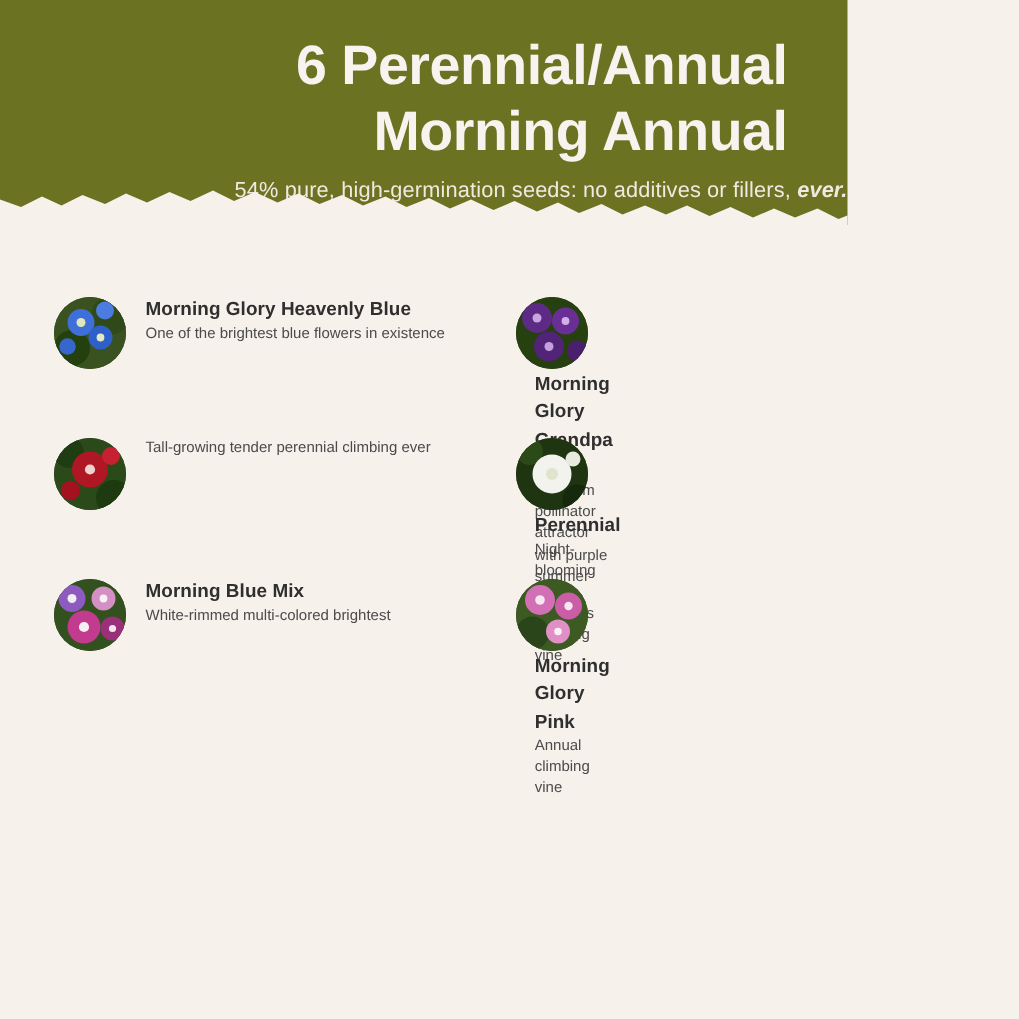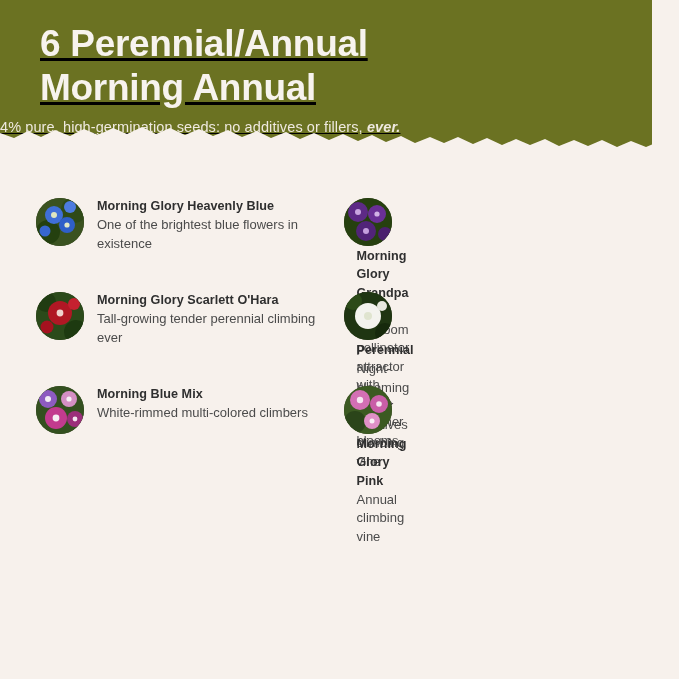--- a/index.html
+++ b/index.html
@@ -11,28 +11,27 @@
     height: 679px;
     background: #f7f1ec;
     font-family: "Liberation Sans", sans-serif;
     overflow: hidden;
     position: relative;
   }
 
   
   .header {
     position: relative;
-    width: 652px;
+    width: 565px;
     height: 150px;
     background: #6b7222;
     box-sizing: border-box;
     padding-top: 22px;
-    text-align: left;
+    text-align: right;
     overflow: hidden;
-    text-decoration: underline;
   }
   .header-title {
     color: #f7f3ee;
     font-size: 37px;
     font-weight: bold;
     line-height: 1.18;
     letter-spacing: -0.3px;
     margin: 0 40px;
   }
   .header-title .line2 { display: block; }
@@ -94,37 +93,37 @@
     padding-top: 1px;
   }
   .item-title {
     font-size: 12.6px;
     font-weight: bold;
     color: #2f2f2f;
     line-height: 1.45;
     letter-spacing: 0.05px;
   }
   .item-desc {
-    font-size: 13px;
+    font-size: 10px;
     color: #4b4b4b;
     line-height: 1.42;
     margin-top: 1px;
     max-width: 225px;
   }
 </style>
 </head>
 <body>
 
 <div class="header">
   <div class="header-title">
     <span>6 Perennial/Annual</span>
     <span class="line2">Morning Annual</span>
   </div>
   <div class="header-sub">
-    <span>4% pure, high-germination seeds: no additives or fillers, </span><span class="em">ever.</span>
+    <span>54% pure, high-germination seeds: no additives or fillers, </span><span class="em">ever.</span>
   </div>
 
   <svg class="torn" viewBox="0 0 679 26" preserveAspectRatio="none">
     <path d="M0,26 L0,8 L14,13 L28,6 L41,12 L55,5 L70,11 L84,4 L98,10 L113,3 L127,9 L142,2 L156,9 L170,3 L185,10 L199,4 L213,11 L228,5 L242,12 L257,6 L271,13 L286,7 L300,14 L314,8 L329,15 L343,9 L358,16 L372,10 L386,17 L401,11 L415,18 L430,12 L444,18 L458,12 L473,19 L487,13 L502,20 L516,14 L530,20 L545,14 L559,21 L574,15 L588,21 L602,15 L617,22 L631,16 L646,22 L660,16 L679,21 L679,26 Z" fill="#f7f1ec"></path>
   </svg>
 </div>
 
 <div class="grid">
 
   <div class="cell cell-left row-1">
@@ -172,21 +171,20 @@
         <rect width="48" height="48" fill="#2b4a1a"></rect>
         <circle cx="10" cy="10" r="10" fill="#203c12"></circle>
         <circle cx="40" cy="40" r="12" fill="#1d3a10"></circle>
         <circle cx="24" cy="21" r="12" fill="#b01724"></circle>
         <circle cx="24" cy="21" r="3.4" fill="#f0d3cf"></circle>
         <circle cx="38" cy="12" r="6" fill="#c52130"></circle>
         <circle cx="11" cy="35" r="6.5" fill="#a5121f"></circle>
       </svg>
     </div>
     <div class="text">
-      <div class="item-title">Morning Glory Scarlett O'Hara</div>
       <div class="item-desc">Tall-growing tender perennial climbing ever</div>
     </div>
   </div>
 
   <div class="cell cell-right row-2">
     <div class="thumb">
       <svg width="48" height="48" viewBox="0 0 48 48">
         <rect width="48" height="48" fill="#1f3512"></rect>
         <circle cx="9" cy="9" r="9" fill="#2c4a18"></circle>
         <circle cx="41" cy="41" r="10" fill="#16290c"></circle>
@@ -210,21 +208,21 @@
         <circle cx="33" cy="13" r="8" fill="#d48fc4"></circle>
         <circle cx="33" cy="13" r="2.6" fill="#f7f0f5"></circle>
         <circle cx="20" cy="32" r="11" fill="#c23b8e"></circle>
         <circle cx="20" cy="32" r="3.4" fill="#f6eef3"></circle>
         <circle cx="39" cy="33" r="8" fill="#9b2f7a"></circle>
         <circle cx="39" cy="33" r="2.4" fill="#f3e7ef"></circle>
       </svg>
     </div>
     <div class="text">
       <div class="item-title">Morning Blue Mix</div>
-      <div class="item-desc">White-rimmed multi-colored climbers</div>
+      <div class="item-desc">White-rimmed multi-colored brightest</div>
     </div>
   </div>
 
   <div class="cell cell-right row-3">
     <div class="thumb">
       <svg width="48" height="48" viewBox="0 0 48 48">
         <rect width="48" height="48" fill="#3c5a22"></rect>
         <circle cx="11" cy="36" r="11" fill="#2b451a"></circle>
         <circle cx="16" cy="14" r="10" fill="#d36fb4"></circle>
         <circle cx="16" cy="14" r="3.2" fill="#f6e7f1"></circle>

